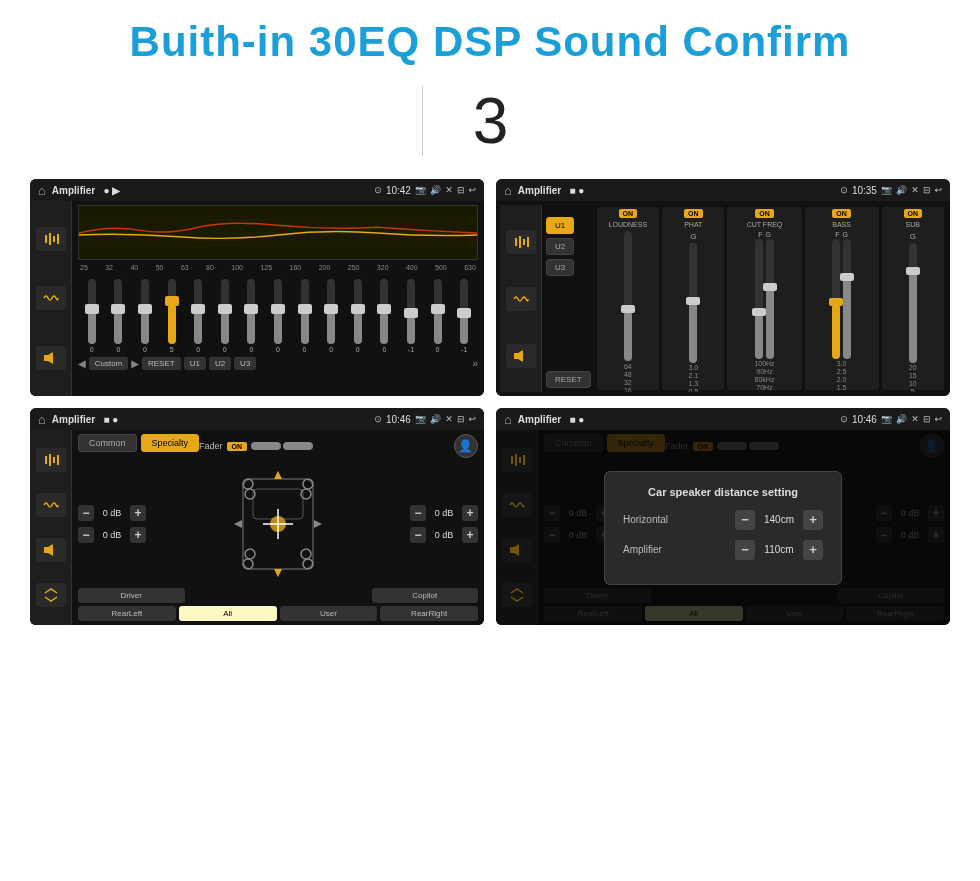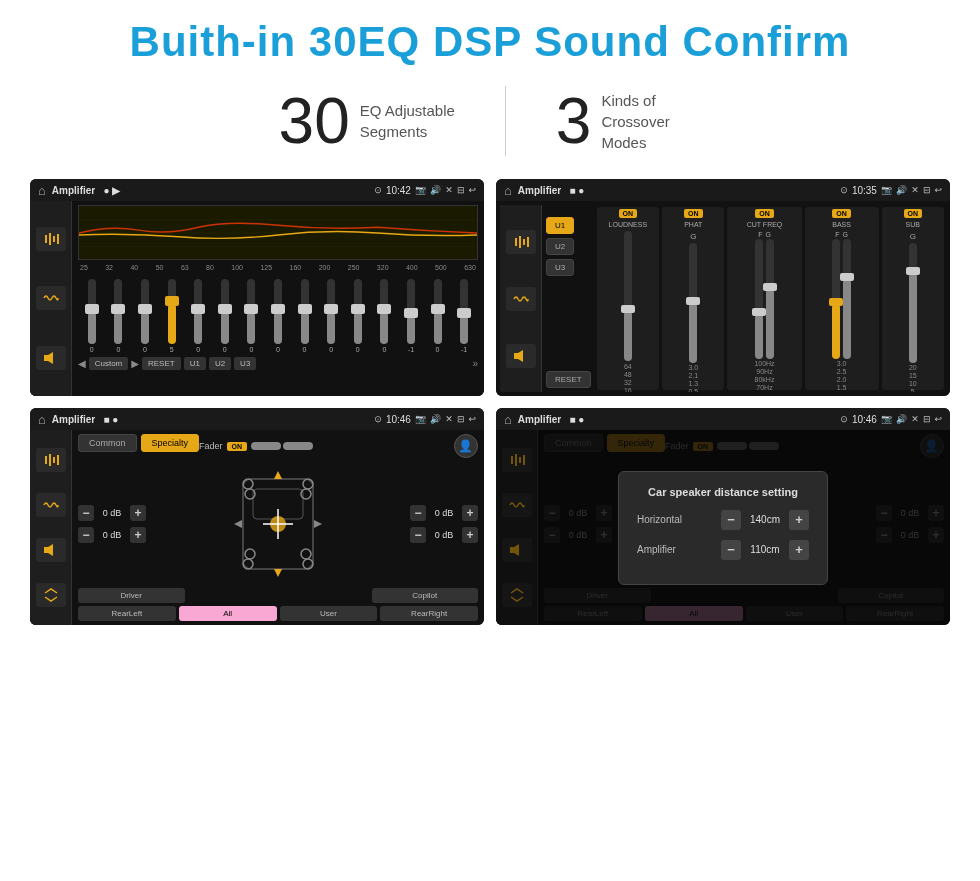--- a/index.html
+++ b/index.html
@@ -350,42 +350,42 @@
       background: #333;
       color: #bbb;
       font-size: 8px;
       padding: 3px 8px;
       border-radius: 3px;
       cursor: pointer;
       flex: 1;
       text-align: center;
     }
     .bottom-btn.highlight {
-      background: #f9a8d4;
+      background: #fef9c3;
       color: #000;
     }
 
     
     .dialog-overlay {
       position: absolute;
       top: 0;
       left: 0;
       right: 0;
       bottom: 0;
       background: rgba(0,0,0,0.5);
       display: flex;
       align-items: center;
       justify-content: center;
       z-index: 10;
     }
     .dialog-box {
       background: #2a2a2a;
       border-radius: 6px;
       padding: 14px 18px;
-      width: 210px;
+      width: 238px;
       border: 1px solid #444;
     }
     .dialog-title {
       color: #ddd;
       font-size: 11px;
       font-weight: bold;
       margin-bottom: 12px;
       text-align: center;
     }
     .dialog-row {
@@ -447,28 +447,23 @@
     }
   </style>
 </head>
 <body>
 
 <div class="page-header">
   <h1 class="page-title">Buith-in 30EQ DSP Sound Confirm</h1>
 </div>
 
 <div class="stats-row">
-  <div class="stat-block">
-    <span class="stat-number">30</span>
-    <span class="stat-label">EQ Adjustable<br>Segments</span>
-  </div>
   <div class="stat-divider"></div>
   <div class="stat-block">
     <span class="stat-number">3</span>
-    <span class="stat-label">Kinds of<br>Crossover Modes</span>
   </div>
 </div>
 
 <div class="screens-grid">
 
   <div class="screen">
     <div class="status-bar">
       <span class="home-icon">⌂</span>
       <span class="app-title">Amplifier &nbsp; ● ▶</span>
       <div class="status-icons">

